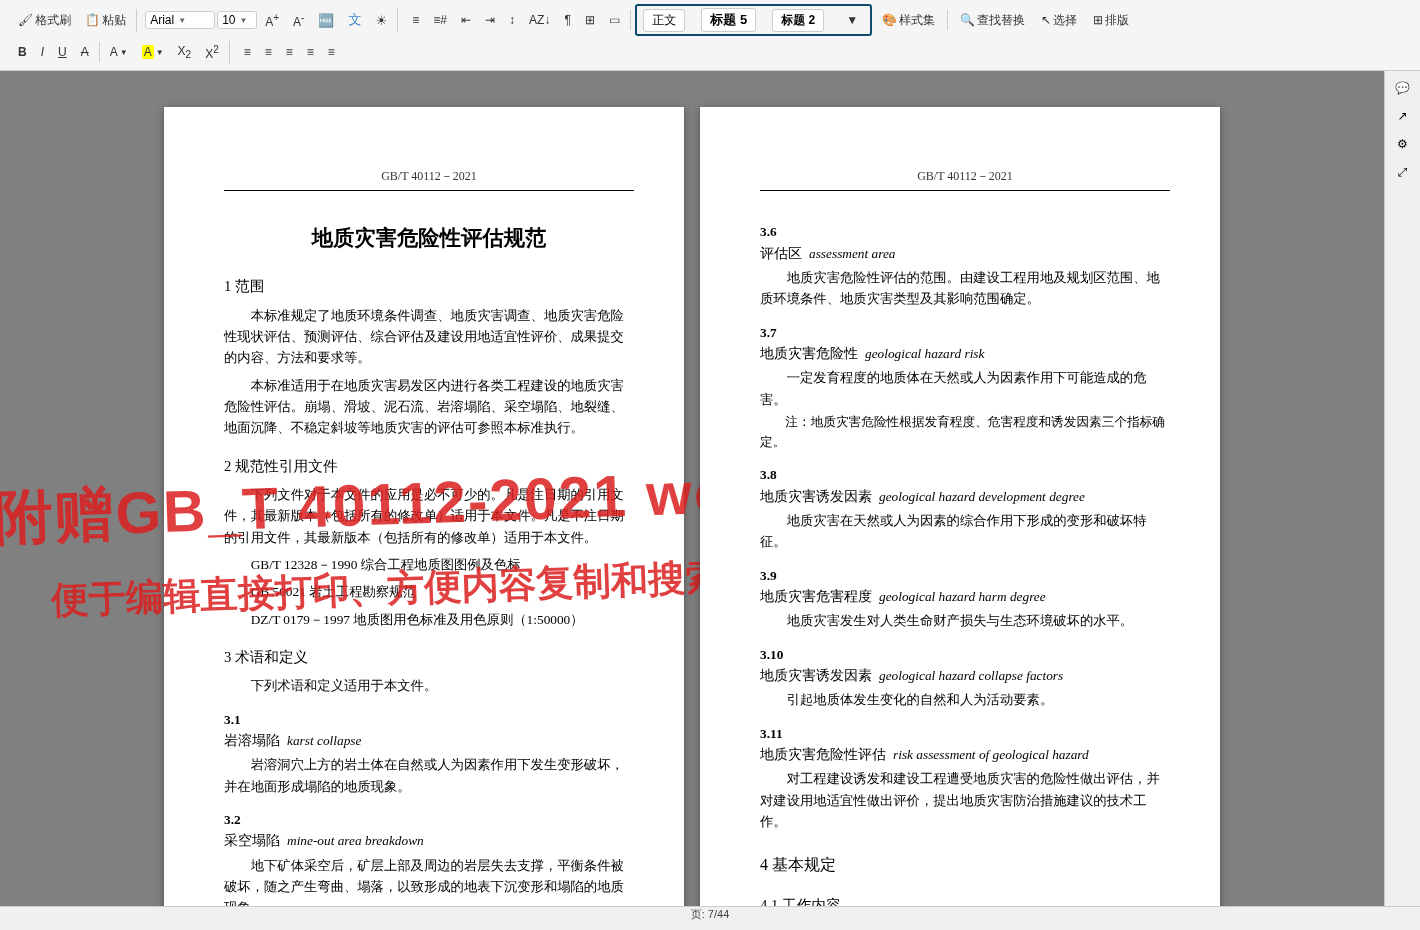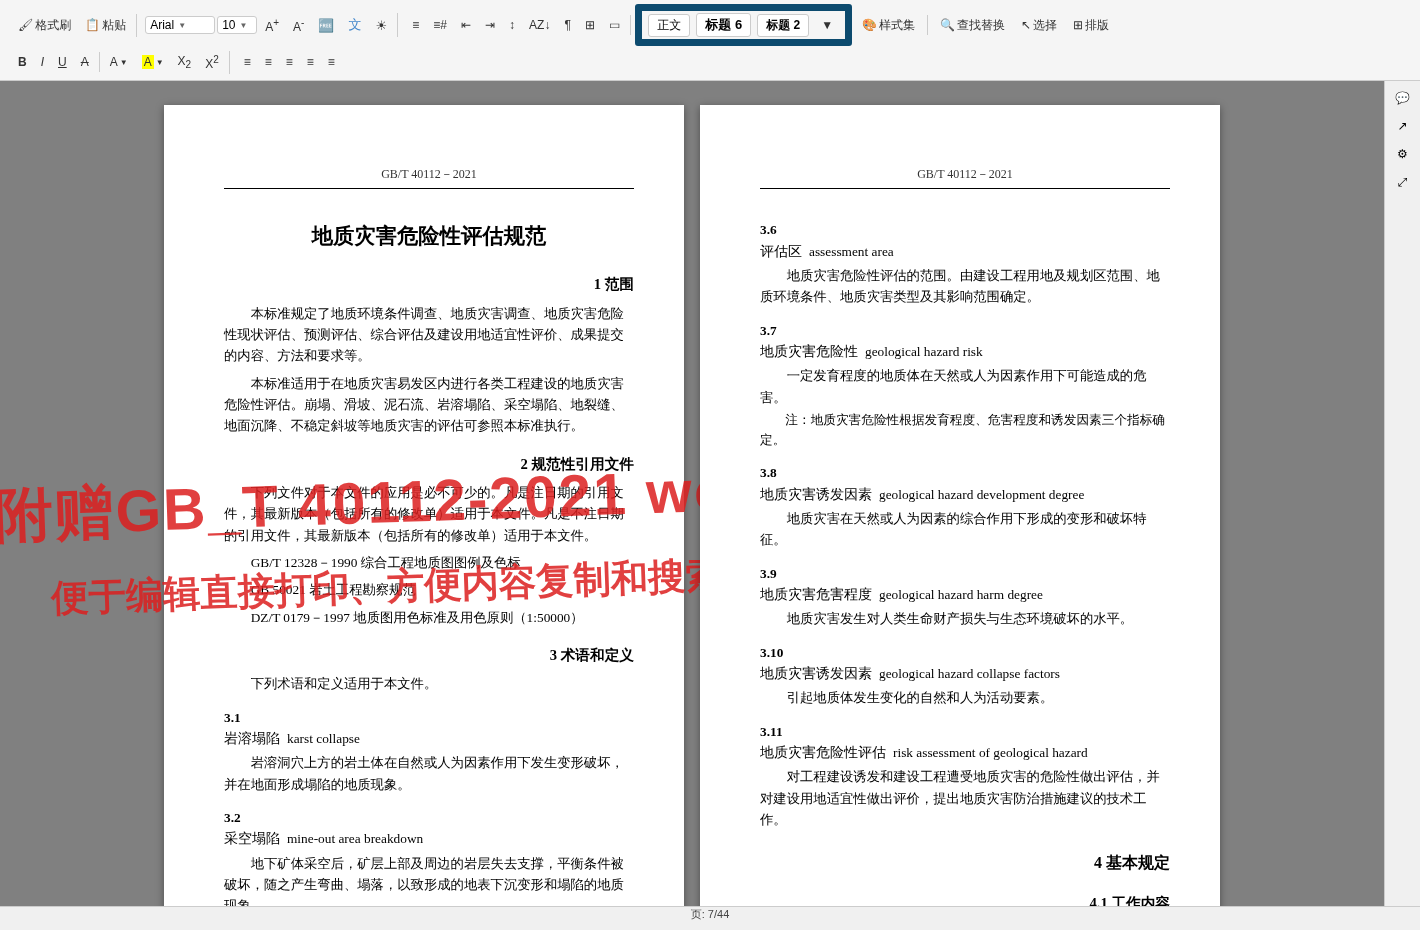--- a/index.html
+++ b/index.html
@@ -52,25 +52,25 @@
       cursor: pointer;
       gap: 4px;
       min-width: 70px;
     }
     .tb-dropdown .arrow { font-size: 8px; color: #666; }
     .tb-separator { width: 1px; height: 20px; background: #ccc; margin: 0 2px; }
 
     
     .style-panel {
       background: #f5f5f5;
-      border: 7px solid #0c4a6e;
+      border: 2px solid #0c4a6e;
       border-radius: 3px;
       display: flex;
       align-items: center;
-      gap: 6px;
+      gap: 16px;
       padding: 2px 6px;
     }
     .style-preset {
       padding: 2px 8px;
       font-size: 12px;
       border: 1px solid #ccc;
       border-radius: 3px;
       background: white;
       cursor: pointer;
     }
@@ -81,21 +81,21 @@
       display: flex;
       overflow: hidden;
       background: #808080;
     }
 
     
     .doc-container {
       flex: 1;
       display: flex;
       gap: 16px;
-      padding: 24px;
+      padding: 36px;
       overflow: auto;
       justify-content: center;
     }
 
     .page {
       background: white;
       width: 520px;
       min-height: 860px;
       padding: 60px 50px 60px 60px;
       box-shadow: 0 2px 8px rgba(0,0,0,0.4);
@@ -117,25 +117,24 @@
     }
 
     .page-title {
       font-size: 16pt;
       font-weight: bold;
       text-align: center;
       margin-bottom: 20px;
     }
 
     .section-num {
-      font-weight: bold;
+      font-weight: normal;
       margin-top: 16px;
       margin-bottom: 6px;
       font-size: 11pt;
-      text-align: right;
     }
 
     .para {
       text-indent: 2em;
       margin-bottom: 6px;
       font-size: 10pt;
     }
 
     .term-block {
       margin-top: 12px;
@@ -143,20 +142,21 @@
     }
     .term-num {
       font-weight: bold;
       font-size: 10pt;
     }
     .term-title {
       font-weight: normal;
       font-size: 10.5pt;
     }
     .term-en {
+      font-style: italic;
       font-size: 10pt;
     }
     .term-def {
       text-indent: 2em;
       font-size: 10pt;
       margin-top: 2px;
     }
     .term-note {
       text-indent: 2em;
       font-size: 9.5pt;
@@ -342,21 +342,21 @@
       <div class="tb-btn">
         <span>⊞</span>
       </div>
       <div class="tb-btn">
         <span>▭</span>
       </div>
     </div>
 
     <div class="style-panel">
       <div class="style-preset">正文</div>
-      <div class="style-preset bold" style="font-size:13px">标题 6</div>
+      <div class="style-preset bold" style="font-size:13px">标题 5</div>
       <div class="style-preset bold">标题 2</div>
       <div class="tb-btn">▼</div>
     </div>
     <div class="tb-btn">
       <span>🎨</span>
       <span>样式集</span>
     </div>
 
     <div class="tb-separator"></div>
 

